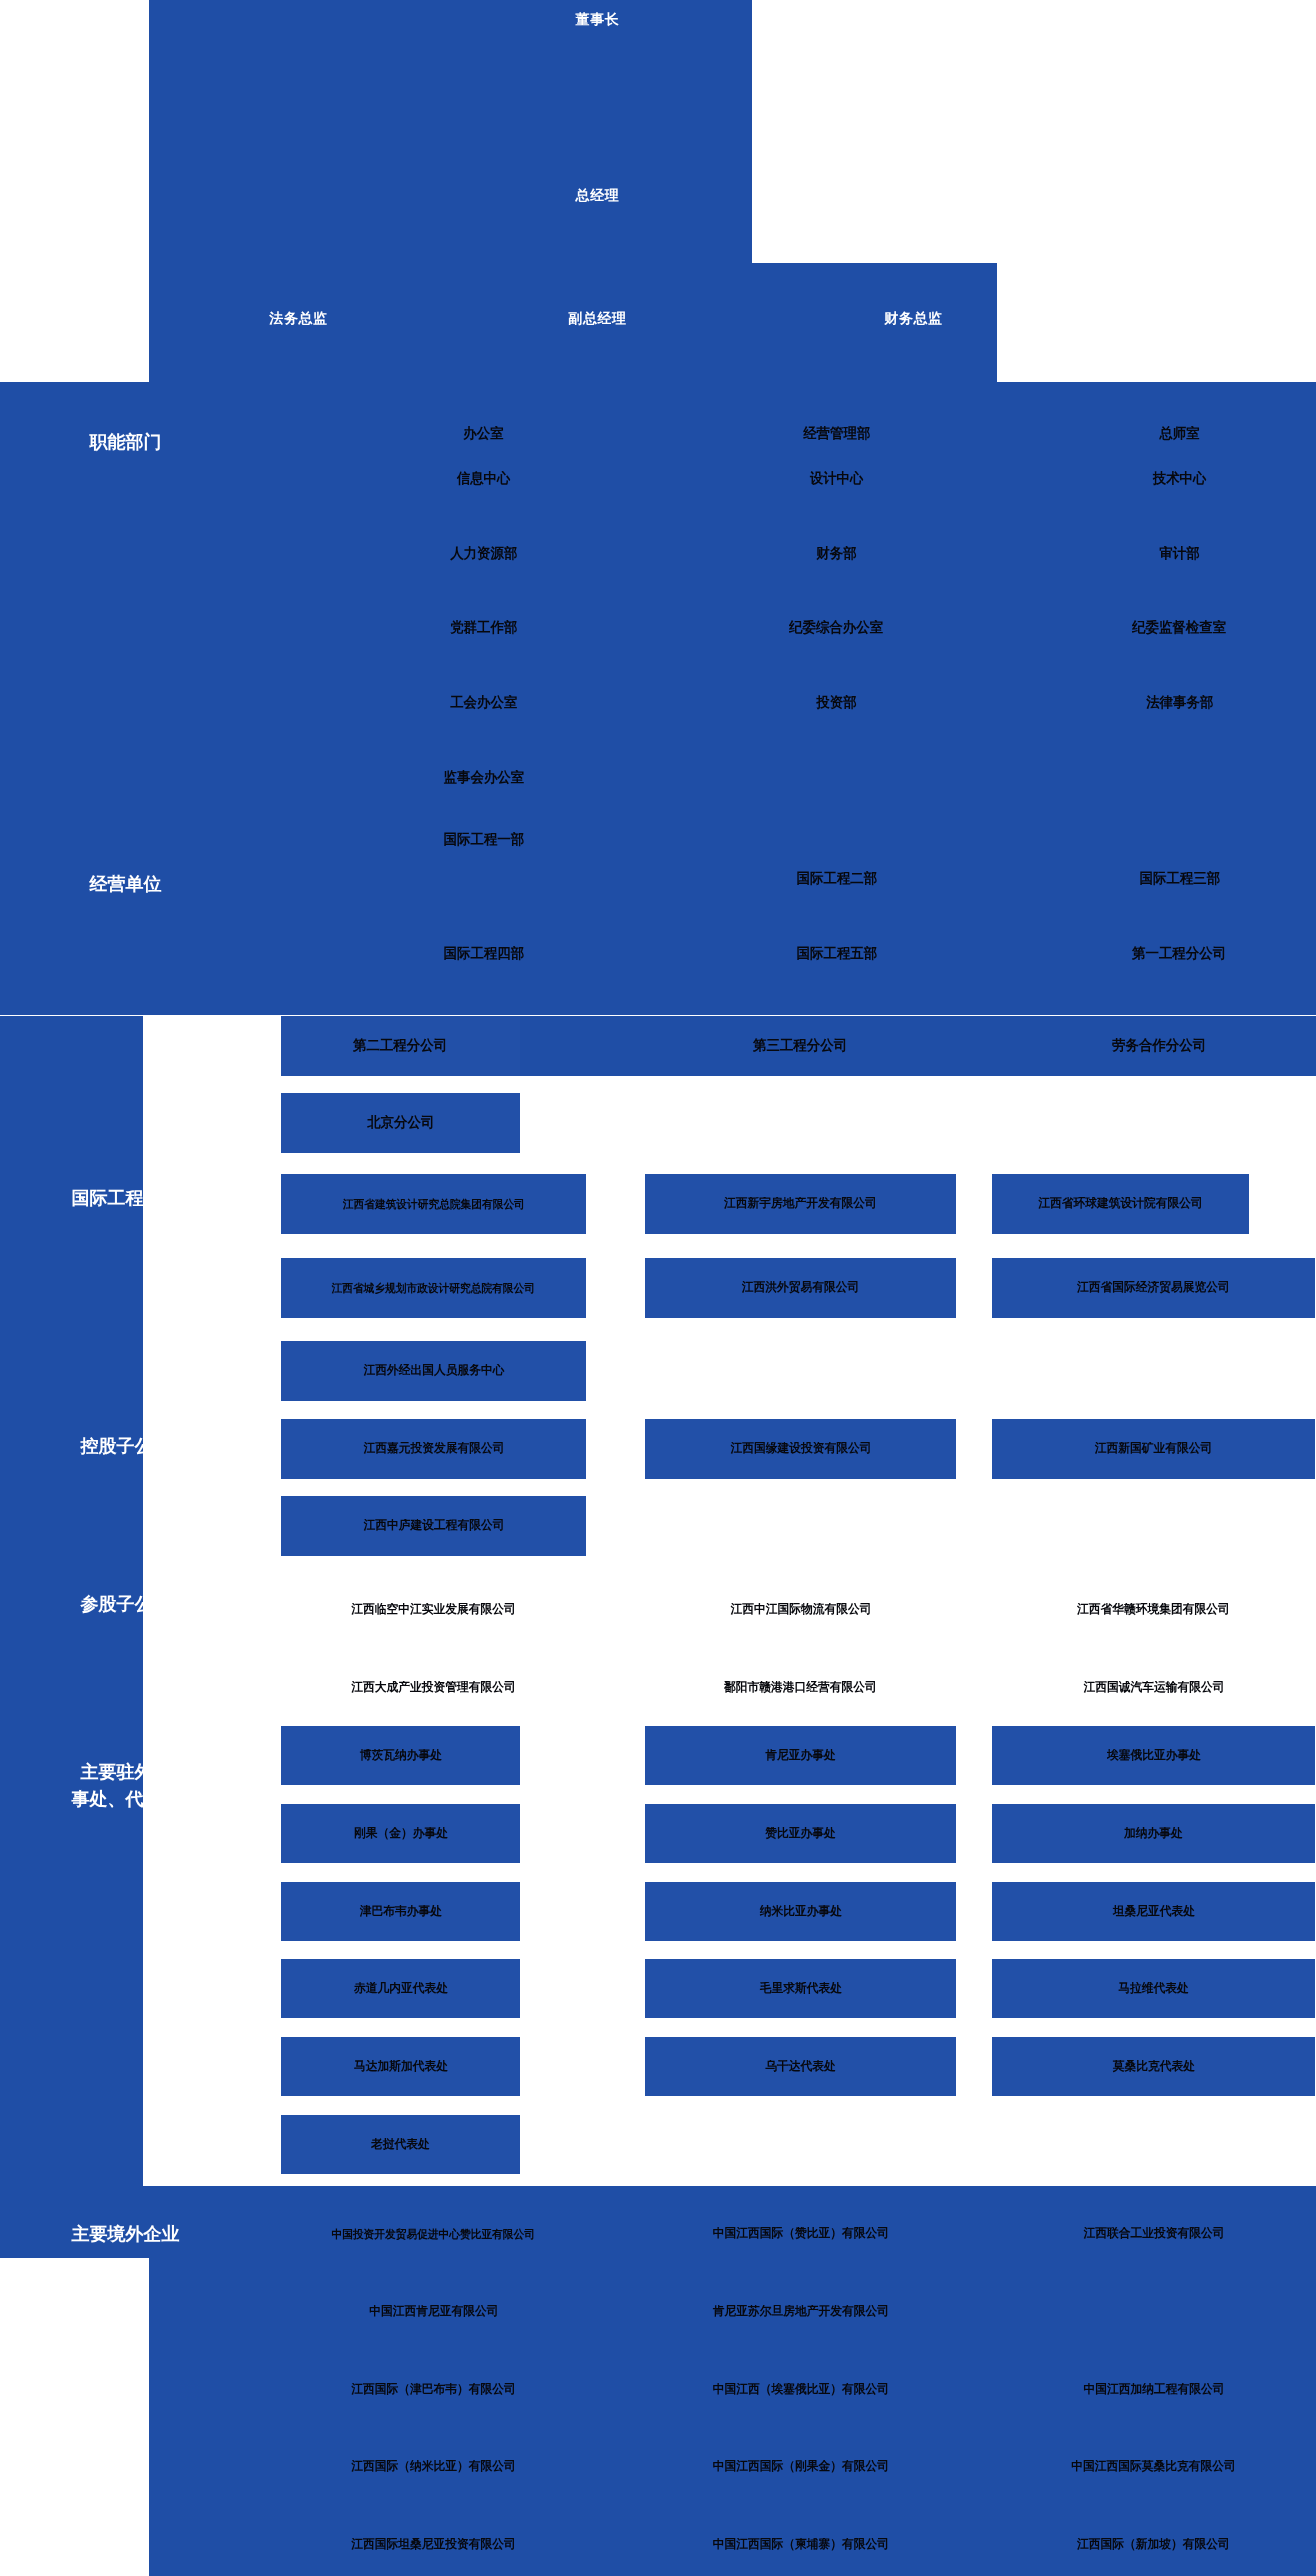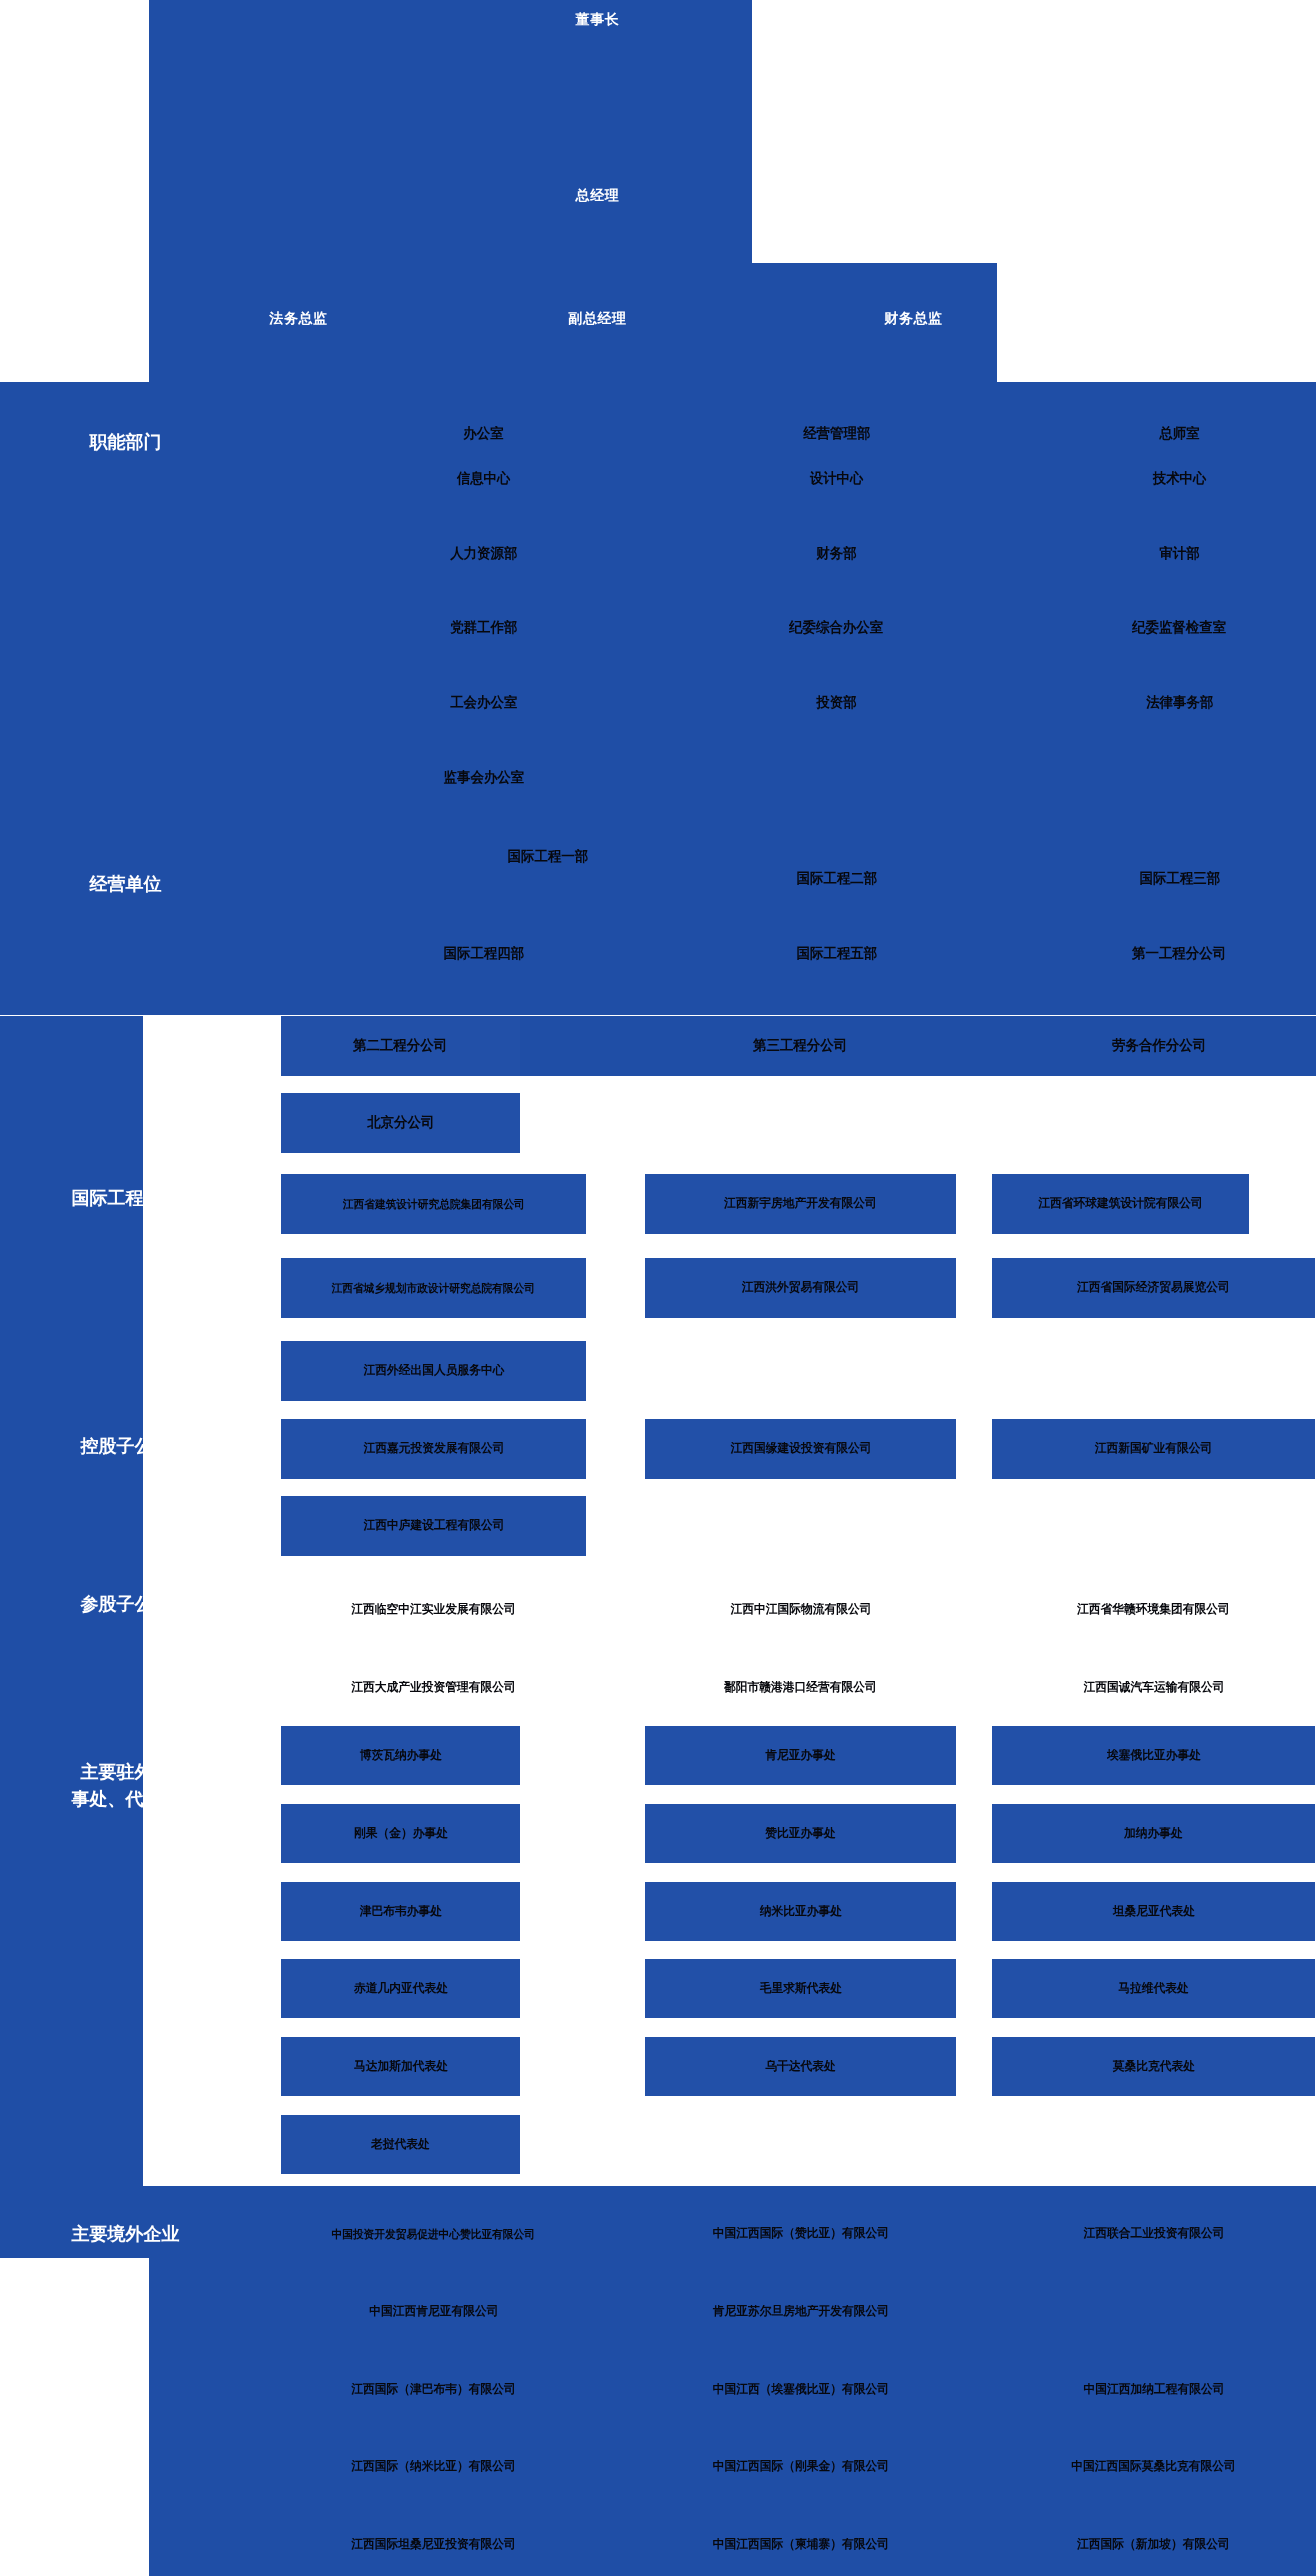--- a/index.html
+++ b/index.html
@@ -167,21 +167,21 @@
   <div class="box" style="left:1051px;top:538px;width:257px;height:31px;background:transparent;">
       <span class="nodetext">审计部</span>
     </div>
   <div class="box" style="left:1051px;top:612px;width:257px;height:31px;background:transparent;">
       <span class="nodetext">纪委监督检查室</span>
     </div>
   <div class="box" style="left:1051px;top:687px;width:257px;height:31px;background:transparent;">
       <span class="nodetext">法律事务部</span>
     </div>
 
-  <div class="box" style="left:370px;top:841px;width:227px;height:31px;background:transparent;justify-content:flex-end;">
+  <div class="box" style="left:370px;top:824px;width:227px;height:31px;background:transparent;">
       <span class="nodetext">国际工程一部</span>
     </div>
   <div class="box" style="left:370px;top:938px;width:227px;height:31px;background:transparent;">
       <span class="nodetext">国际工程四部</span>
     </div>
   <div class="box" style="left:705px;top:863px;width:263px;height:31px;background:transparent;">
       <span class="nodetext">国际工程二部</span>
     </div>
   <div class="box" style="left:705px;top:938px;width:263px;height:31px;background:transparent;">
       <span class="nodetext">国际工程五部</span>

